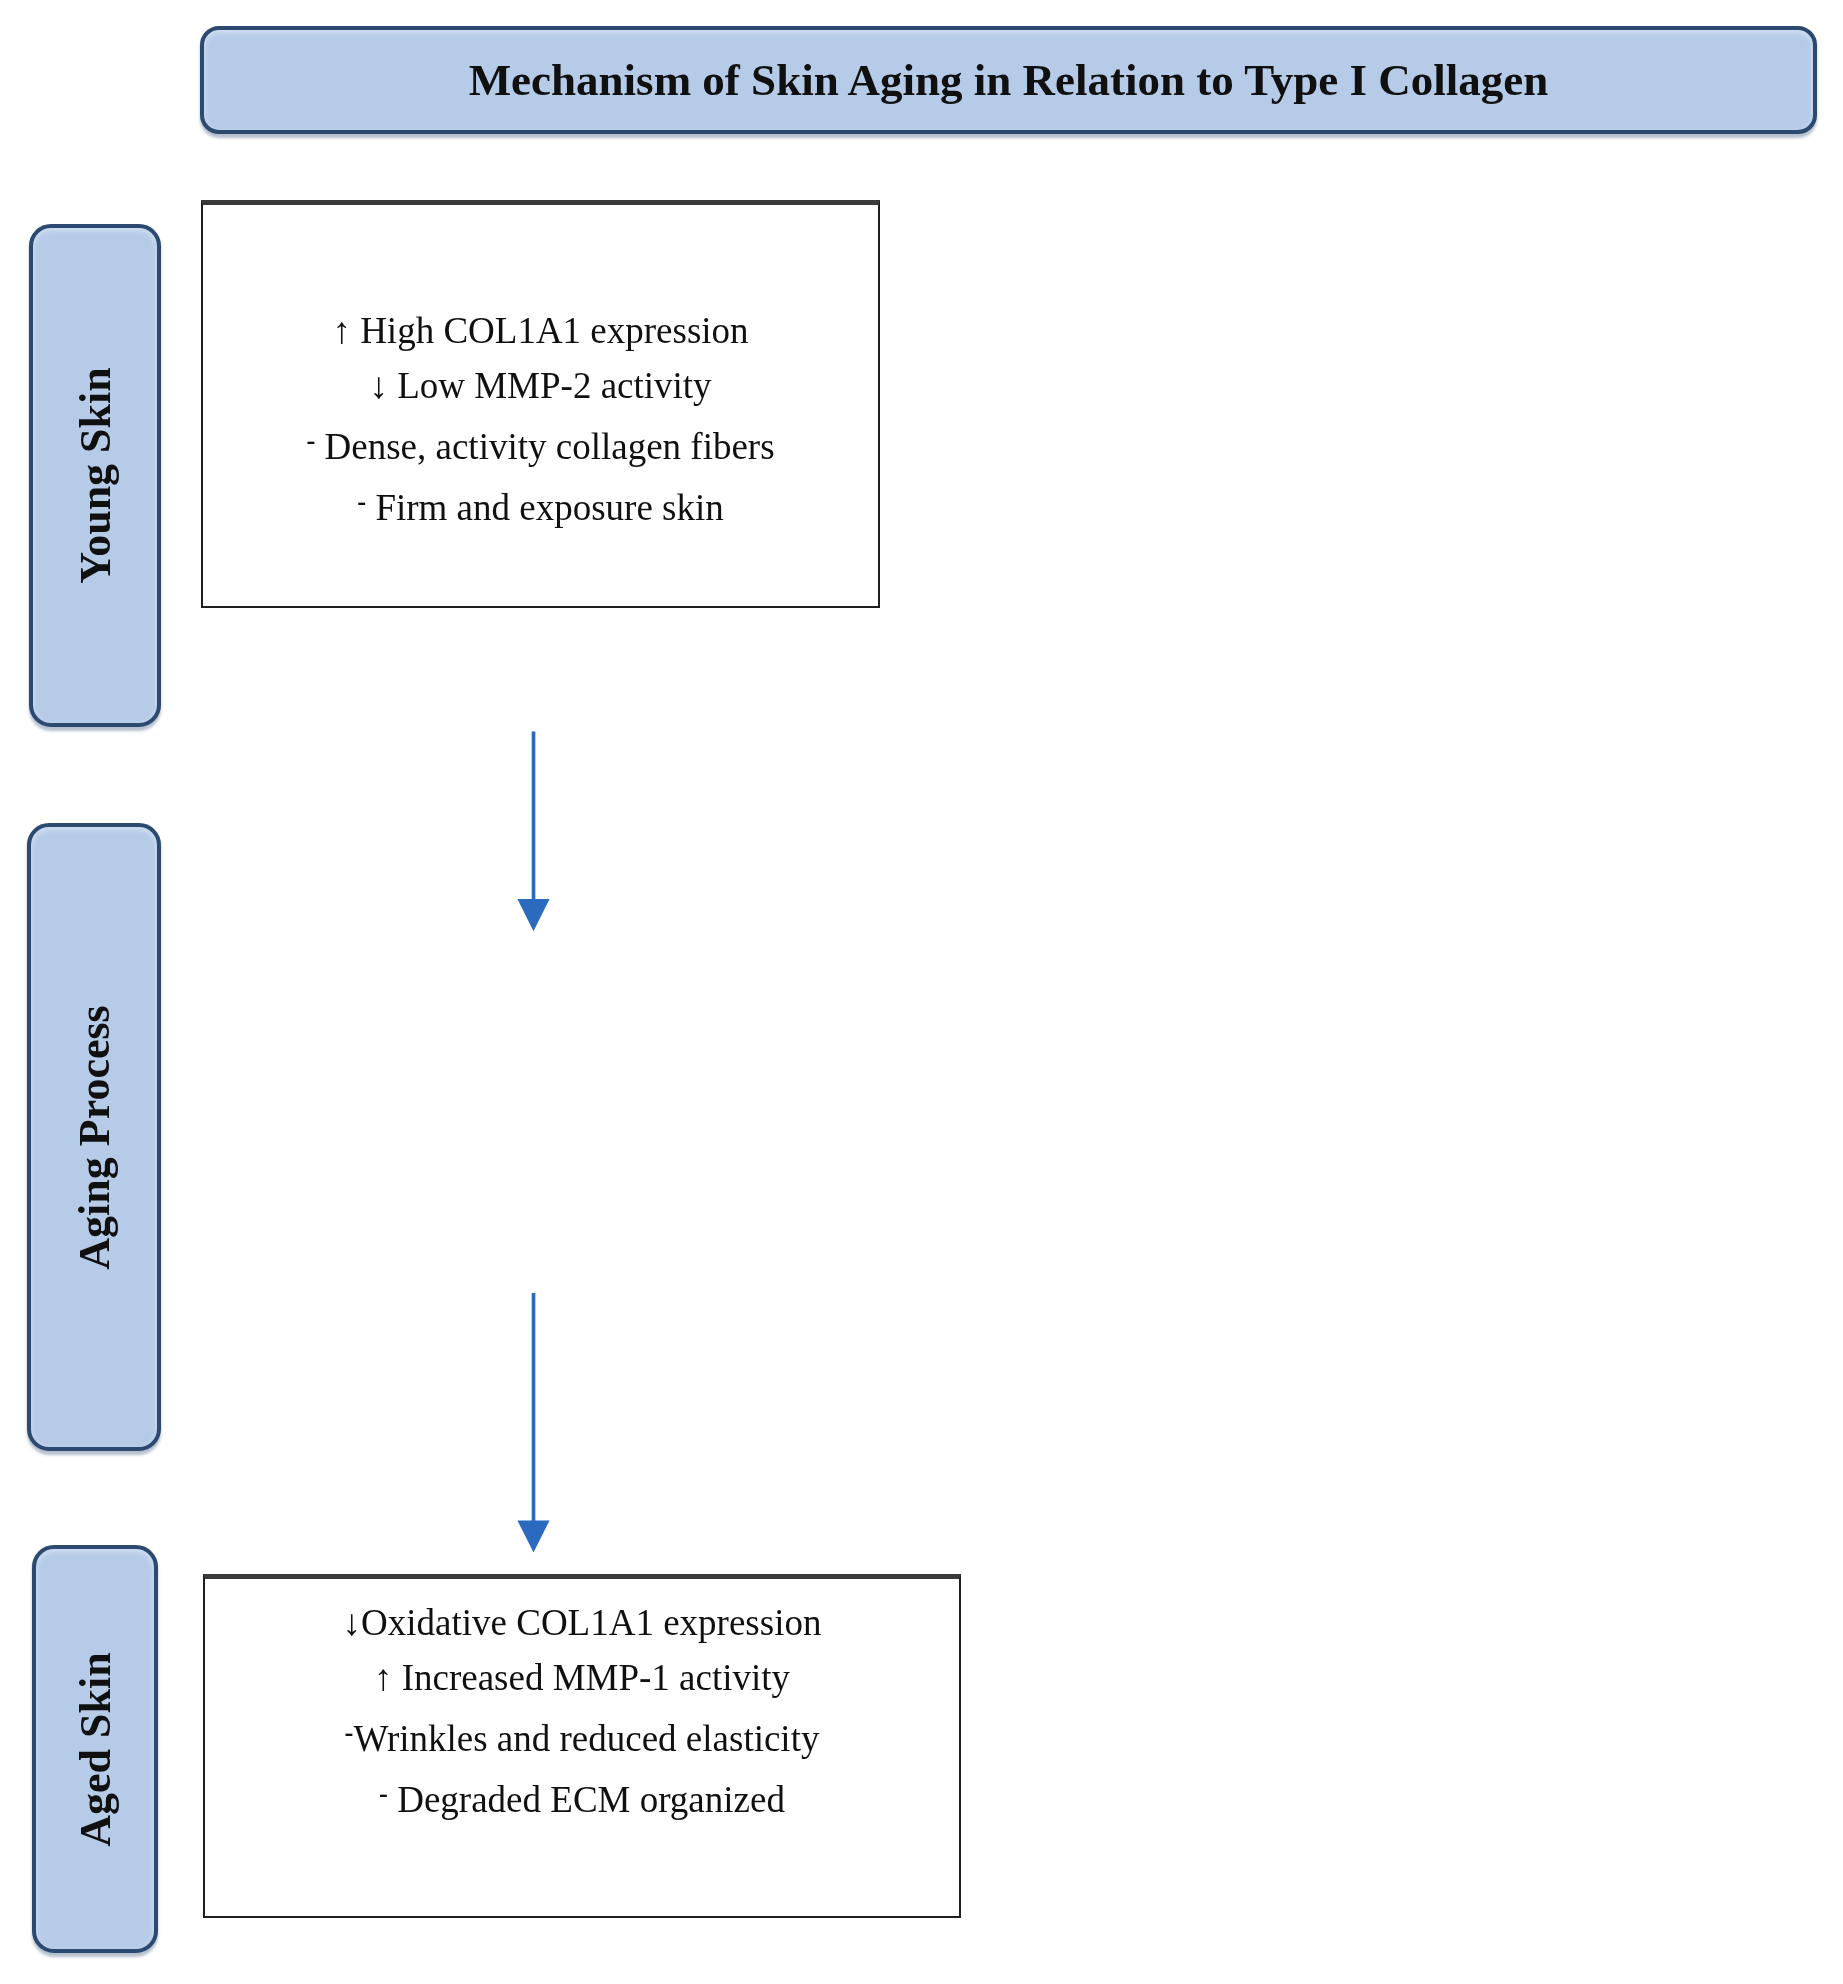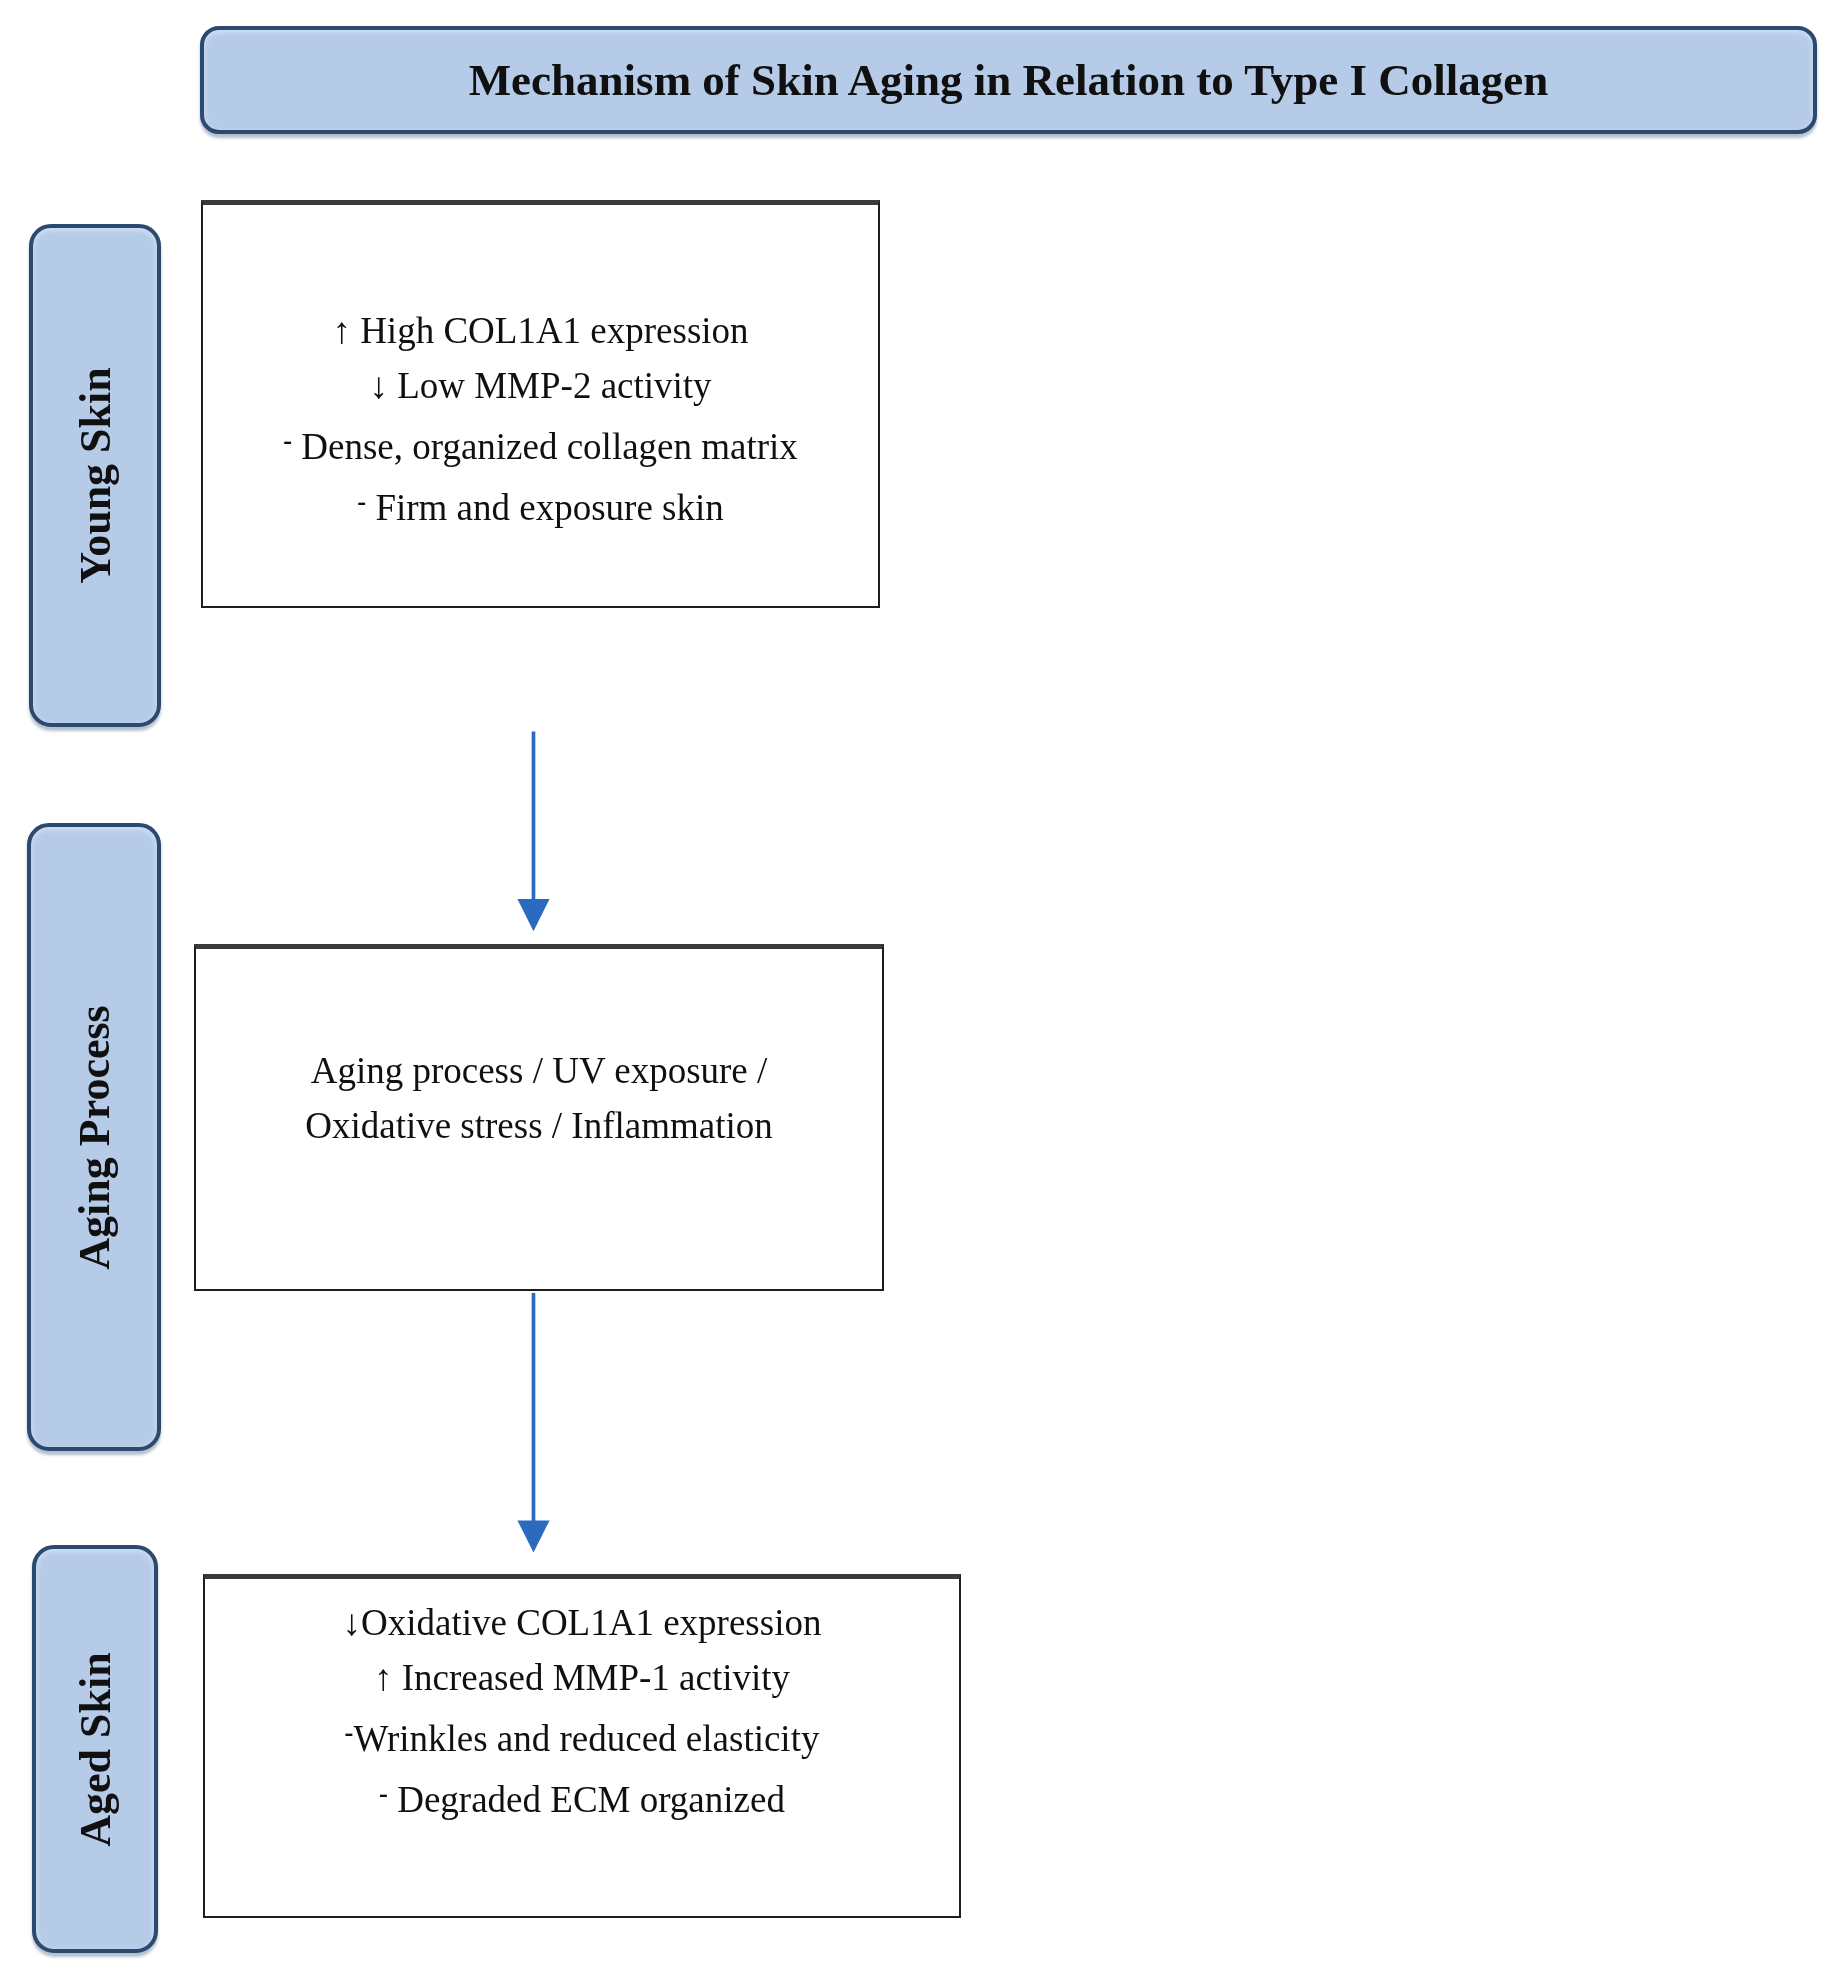--- a/index.html
+++ b/index.html
@@ -81,35 +81,31 @@
   <div class="panel title-panel">
     <span>Mechanism of Skin Aging in Relation to Type I Collagen</span>
   </div>
 
   <div class="panel vlabel label-young">
     <span>Young Skin</span>
   </div>
   <div class="content-box box-young">
     <p class="bline"><span class="arrowglyph">↑</span><span> High COL1A1 expression</span></p>
     <p class="bline"><span class="arrowglyph">↓</span><span> Low MMP-2 activity</span></p>
-    <p class="bline"><span class="dash">-</span><span> Dense, organized collagen matrix</span></p>
+    <p class="bline"><span class="dash">-</span><span> Dense, activity collagen fibers</span></p>
     <p class="bline"><span class="dash">-</span><span> Firm and exposure skin</span></p>
   </div>
 
   <svg class="flow-arrow" style="left:516px; top:731px;" width="35" height="202" viewBox="0 0 48 276">
     <line x1="24" y1="0" x2="24" y2="232" stroke-width="5" stroke="#2A6BBF"></line>
     <polygon points="2,230 46,230 24,274" fill="#2A6BBF"></polygon>
   </svg>
 
   <div class="panel vlabel label-aging">
     <span>Aging Process</span>
-  </div>
-  <div class="content-box box-aging">
-    <p class="bline"><span>Aging process / UV exposure /</span></p>
-    <p class="bline"><span>Oxidative stress / Inflammation</span></p>
   </div>
 
   <svg class="flow-arrow" style="left:516px; top:1292px;" width="35" height="263" viewBox="0 0 48 358">
     <line x1="24" y1="0" x2="24" y2="314" stroke-width="5" stroke="#2A6BBF"></line>
     <polygon points="2,312 46,312 24,356" fill="#2A6BBF"></polygon>
   </svg>
 
   <div class="panel vlabel label-aged">
     <span>Aged Skin</span>
   </div>

